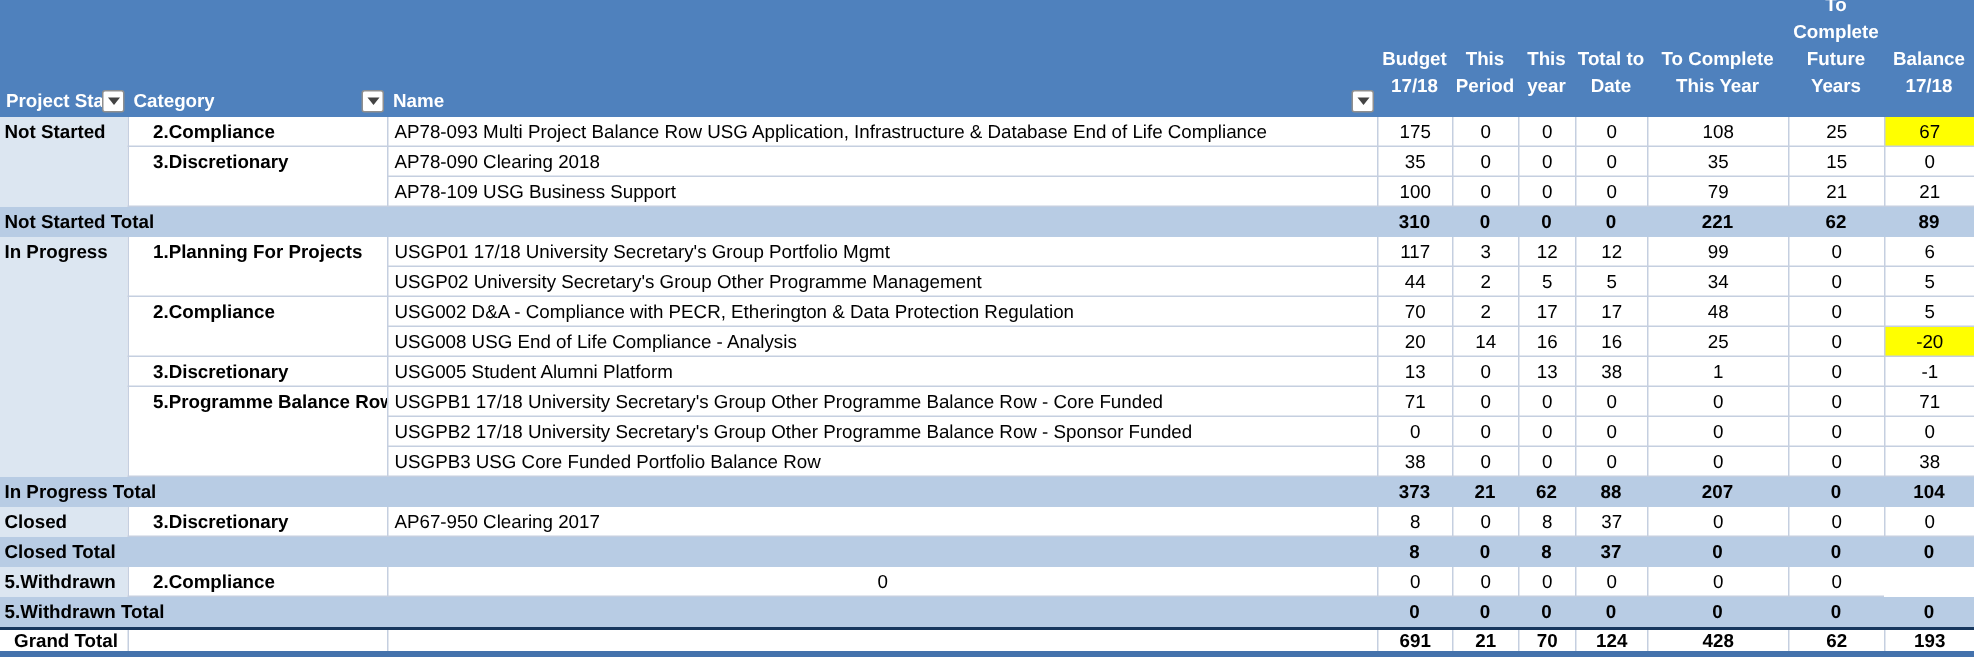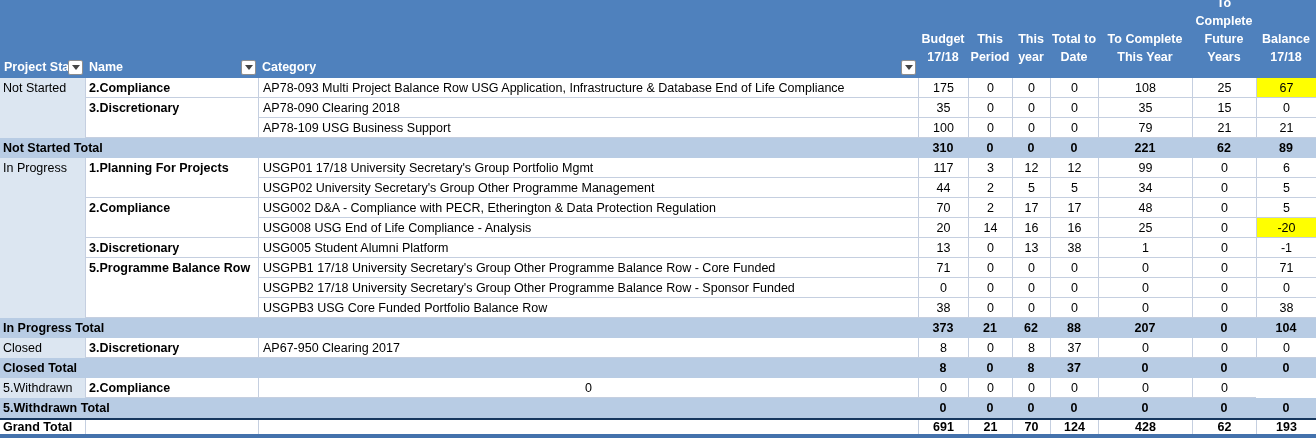--- a/index.html
+++ b/index.html
@@ -30,58 +30,58 @@
     border-radius:2px; flex:0 0 auto; display:flex; align-items:center;
     justify-content:center; margin-bottom:1px; cursor:pointer;
   }
   .dd-tri{
     width:0; height:0; border-left:4px solid transparent;
     border-right:4px solid transparent; border-top:5px solid #444;
   }
   
   .row{ height:20px; }
   .cell{ line-height:20px; overflow:hidden; white-space:nowrap; }
-  .c-status{ background:var(--statuscol); font-weight:normal; padding-left:3px; }
-  .c-cat{ background:#fff; font-weight:bold; padding-left:3px;
+  .c-status{ background:var(--statuscol); font-weight:bold; padding-left:3px; }
+  .c-cat{ background:#fff; font-weight:bold; padding-left:16px;
           border-left:1px solid var(--grid); }
   .cat-end{ border-bottom:1px solid var(--grid); }
   .c-name{ background:#fff; padding-left:4px;
            border-left:1px solid var(--grid); border-bottom:1px solid var(--grid); }
   .c-num{ background:#fff; text-align:center;
           border-left:1px solid var(--grid); border-bottom:1px solid var(--grid); }
   .hl{ background:var(--highlight); }
   .row.subtotal .cell{ background:var(--subtotal); font-weight:bold; border:none; }
   .row.subtotal .c-label{ grid-column:span 3; padding-left:3px; }
   .row.subtotal .c-num{ }
   .row.grand{ border-top:2px solid var(--grandtop); border-bottom:4px solid var(--bottombar); }
   .row.grand .cell{ background:#fff; font-weight:bold; line-height:14px; }
-  .row.grand .c-label{ padding-left:3px; }
+  .row.grand .c-label{ padding-left:3px;text-align:center; }
   .row.grand .c-blank{ border-left:1px solid var(--grid); }
   .row.grand .c-num{ border-bottom:none; }
 </style>
 </head>
 <body>
 
 <div class="sheet">
 
   <div class="header grid-cols">
     <div class="hcell h-left">
       <span class="hlabel">Project Stat</span>
       <span class="dd">
         <span class="dd-tri"></span>
       </span>
     </div>
     <div class="hcell h-left">
-      <span class="hlabel">Name</span>
+      <span class="hlabel">Category</span>
       <span class="dd">
         <span class="dd-tri"></span>
       </span>
     </div>
     <div class="hcell h-left">
-      <span class="hlabel">Category</span>
+      <span class="hlabel">Name</span>
       <span class="dd">
         <span class="dd-tri"></span>
       </span>
     </div>
     <div class="hcell h-num">Budget
 17/18</div>
     <div class="hcell h-num">This
 Period</div>
     <div class="hcell h-num">This
 year</div>

